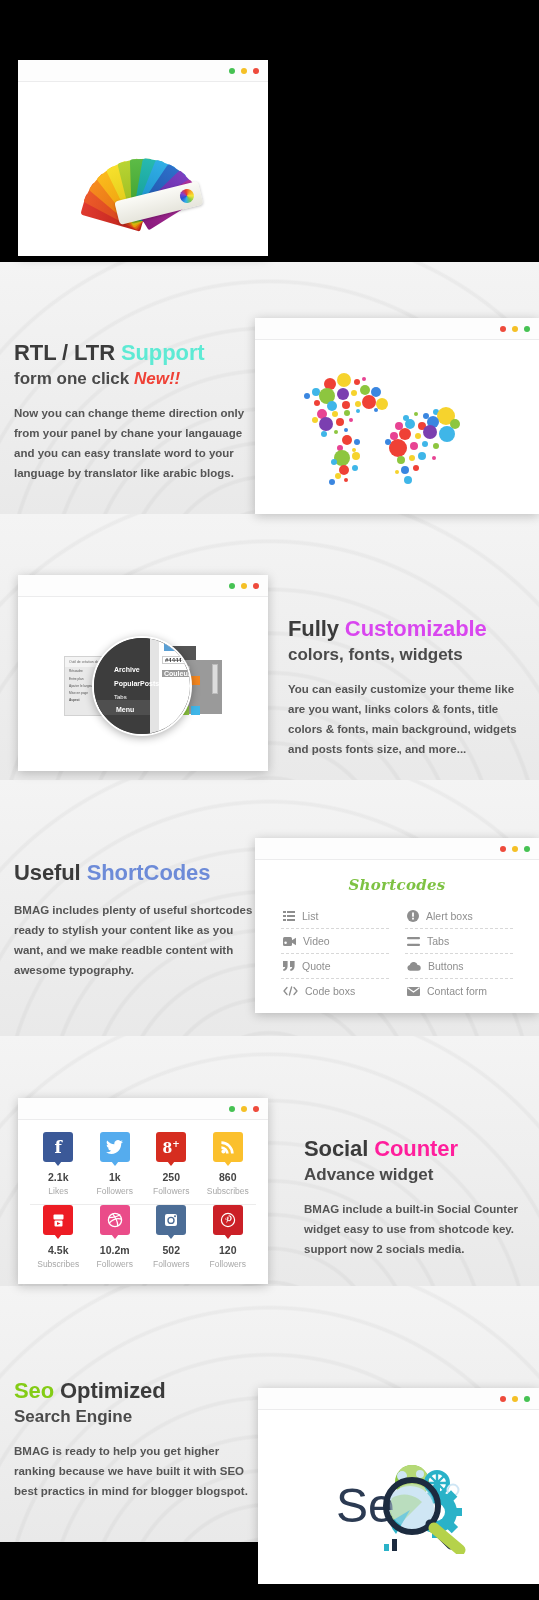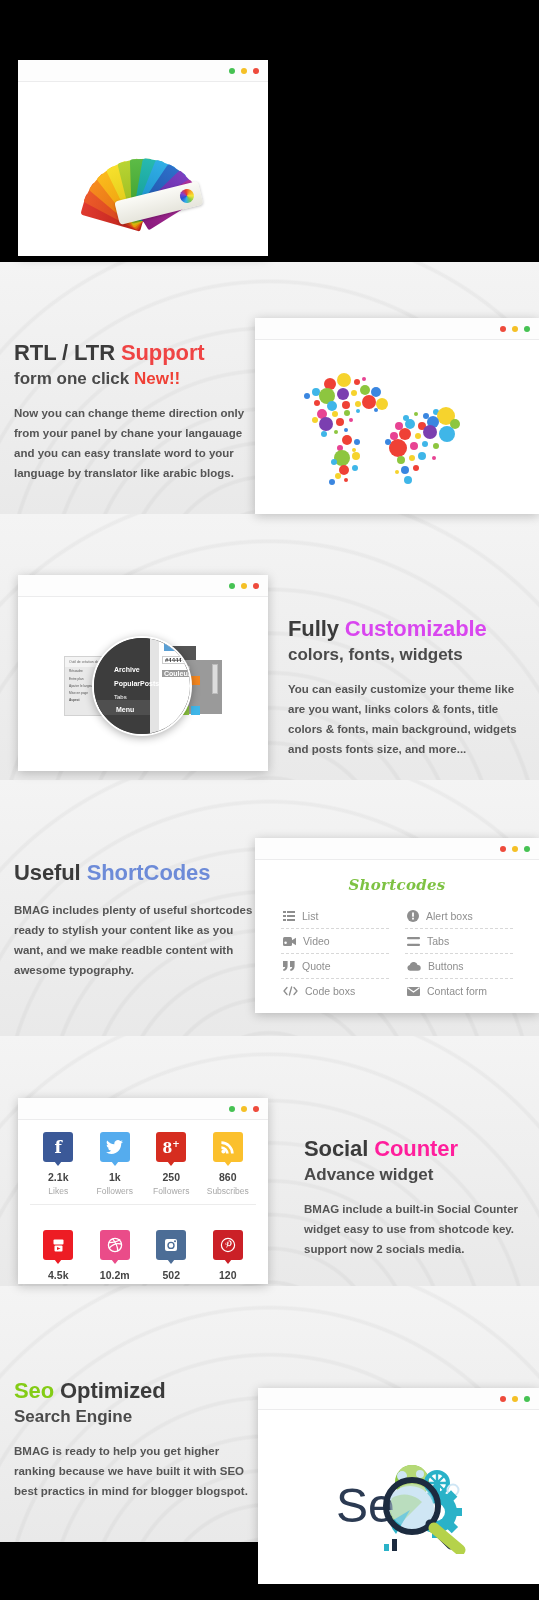--- a/index.html
+++ b/index.html
@@ -46,21 +46,21 @@
   .h2 {
     font-size: 17px; font-weight: bold; color: #4a4a4a;
     line-height: 1.3; margin-top: 1px;
   }
   .h2.light { color: #8a8a8a; font-weight: normal; }
   .para {
     font-size: 11.5px; line-height: 1.75; color: #7b7b7b;
     font-weight: bold; margin-top: 13px;
   }
   .para.onlight { color: #555; }
-  .em-new { font-weight: bold; }
+  .em-new { font-style: italic; font-weight: bold; }
 
   
   .fan { position:absolute; left:50%; top:52%; transform: translate(-50%,-50%); width:150px; height:110px; }
   .blade {
     position:absolute; left:64px; bottom:6px; width:22px; height:62px;
     border-radius: 3px 3px 2px 2px; transform-origin: 50% 100%;
   }
   .fan-card {
     position:absolute; left:52px; bottom:2px; width:86px; height:24px;
     background: linear-gradient(#fbfbf7,#e6e5dc); border-radius:4px;
@@ -105,21 +105,21 @@
   .sc-grid { display:grid; grid-template-columns:1fr 1fr; gap:0 16px; padding:10px 26px 0 26px; }
   .sc-item {
     display:flex; align-items:center; gap:7px; font-size:10.5px; color:#8e8e8e;
     padding:6px 0 6px 2px; border-bottom:1px dashed #d8d8d8;
   }
   .sc-item .ic { color:#8e8e8e; display:flex; align-items:center; }
 
   
   .soc-wrap { padding: 12px 12px 0 12px; }
   .soc-row { display:grid; grid-template-columns:repeat(4,1fr); }
-  .soc-row.second { border-top:1px solid #ececec; margin-top:8px; padding-top:25px; }
+  .soc-row.second { border-top:1px solid #ececec; margin-top:8px; padding-top:0; }
   .soc-cell { text-align:center; }
   .soc-badge {
     width:30px; height:30px; margin:0 auto; border-radius:3px;
     display:flex; align-items:center; justify-content:center;
     color:#fff; font-weight:bold; font-size:15px; position:relative;
   }
   .soc-badge:after {
     content:""; position:absolute; bottom:-4px; left:50%; margin-left:-4px;
     border-left:4px solid transparent; border-right:4px solid transparent;
     border-top:5px solid currentColor;
@@ -250,21 +250,21 @@
           <circle cx="103" cy="108" r="4" fill="#3a86e0"></circle>
             <circle cx="114" cy="106" r="3" fill="#ef4136"></circle>
           <circle cx="106" cy="118" r="4" fill="#3fb6e8"></circle>
             <circle cx="95" cy="110" r="2" fill="#f6d32d"></circle>
         </g>
       </svg>
     </div>
   </div>
 
   <div class="txt" style="left:14px;top:340px;width:236px">
-    <div class="h1 dark"><span>RTL / LTR </span><span style="color:#ef4444">Support</span></div>
+    <div class="h1 dark"><span>RTL / LTR </span><span style="color:#5eead4">Support</span></div>
     <div class="h2"><span>form one click </span><span class="em-new" style="color:#ef4136">New!!</span></div>
     <div class="para onlight">Now you can change theme direction only from your panel by chane your langauage and you can easy translate word to your language by translator like arabic blogs.</div>
   </div>
 
   <div class="card" style="left:18px;top:575px;width:250px;height:196px">
     <div class="card-bar">
       <div class="dots">
         <span class="dot" style="background:#46c253"></span>
         <span class="dot" style="background:#f5c026"></span>
         <span class="dot" style="background:#ee4b3c"></span>

